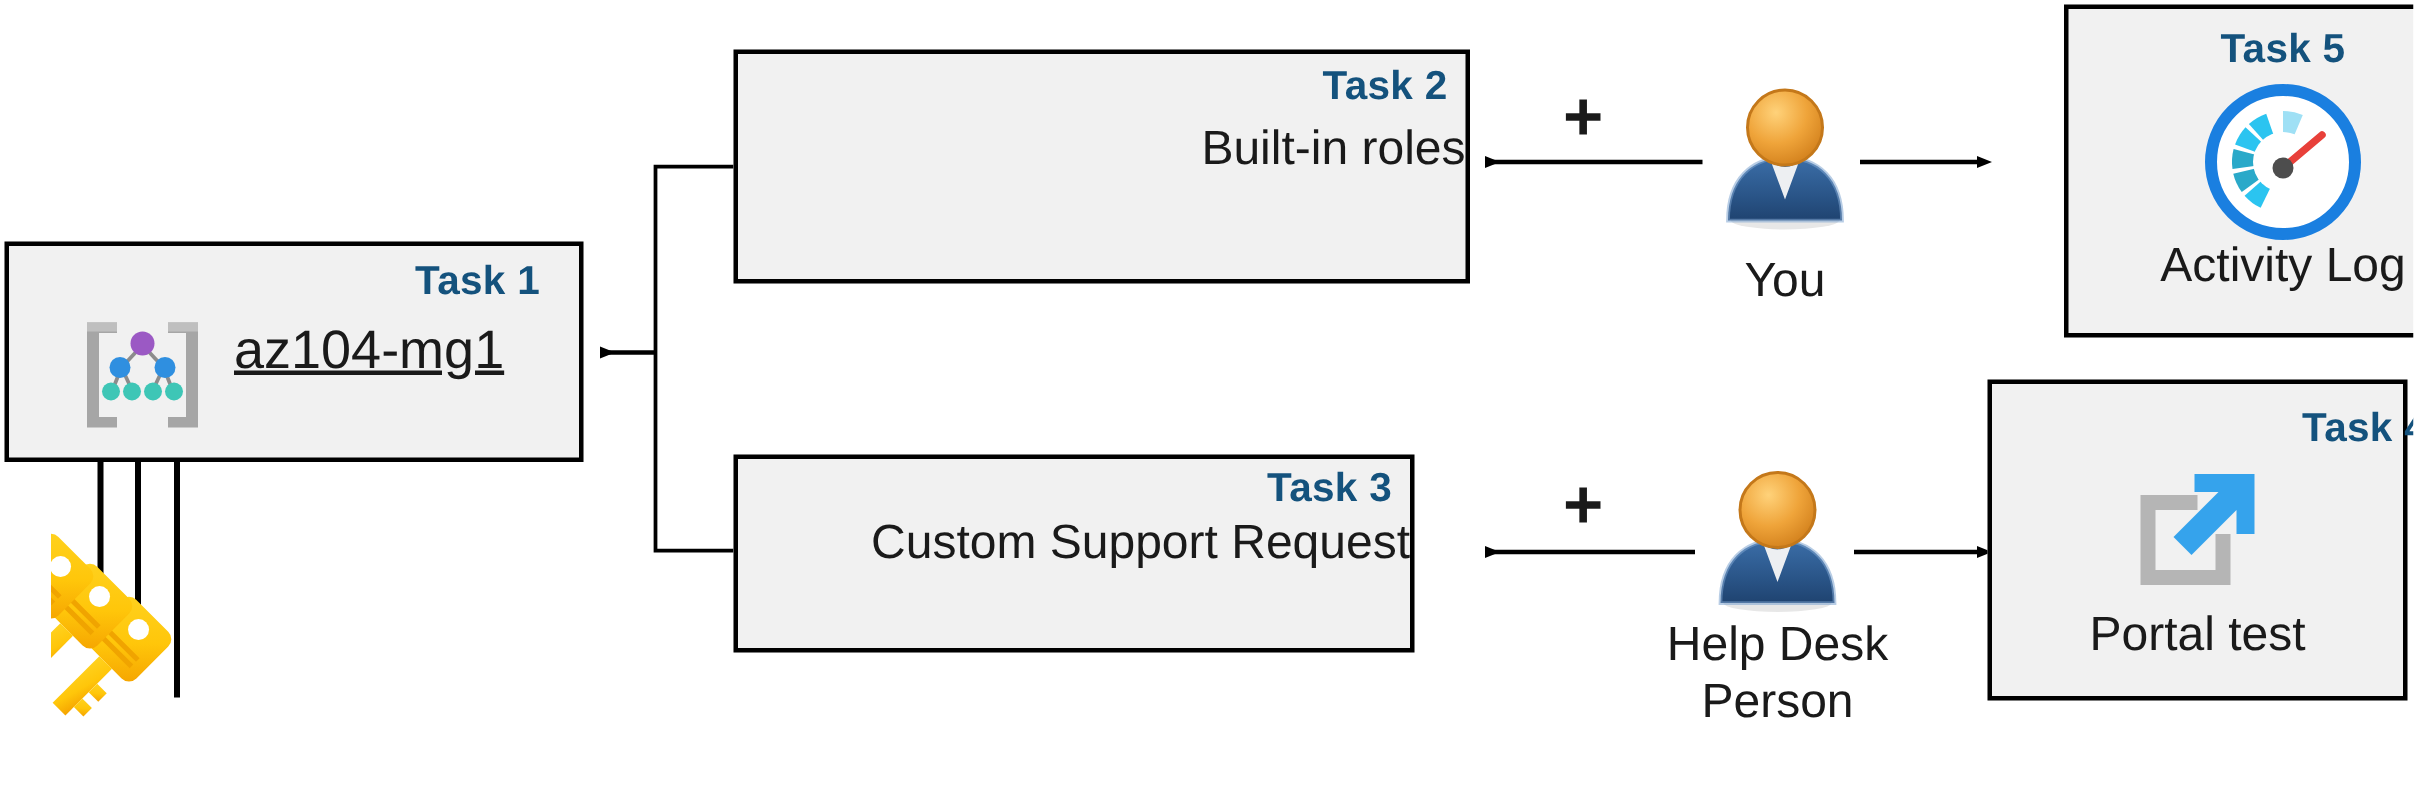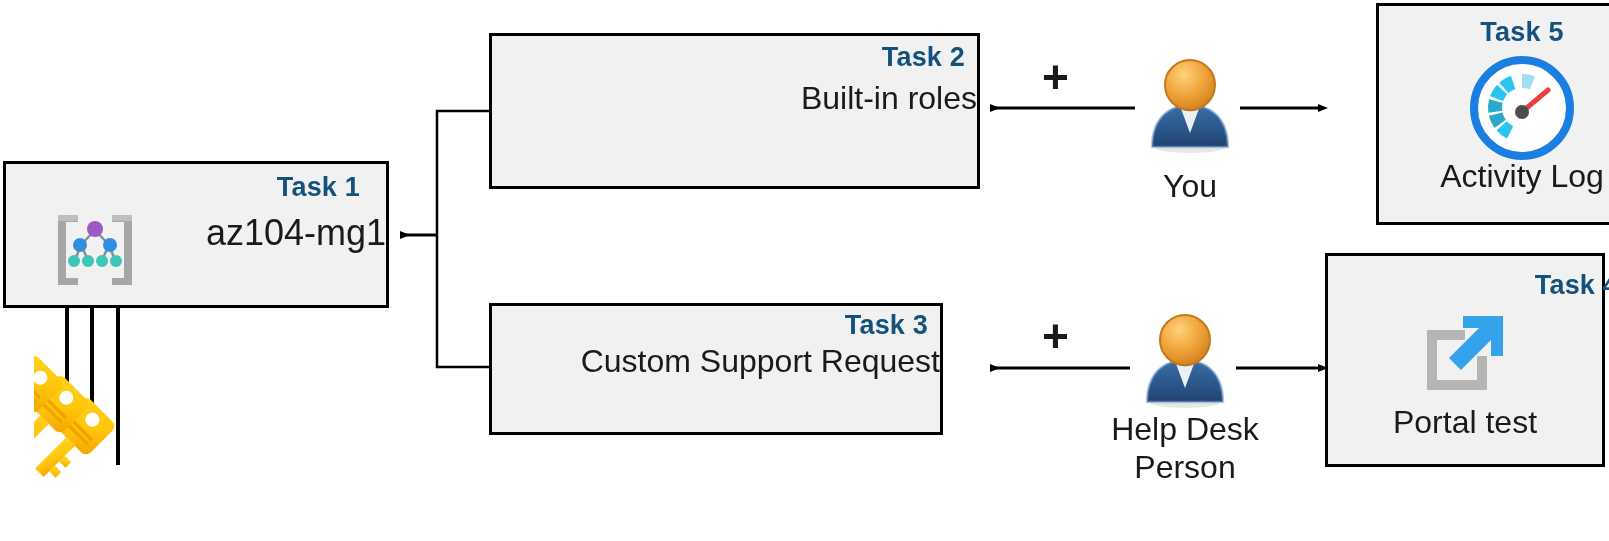--- a/index.html
+++ b/index.html
@@ -41,21 +41,21 @@
     line-height: 42px;
     text-align: right;
     white-space: nowrap;
   }
 
   
   #task1-box { left: 3px; top: 161px; width: 386px; height: 147px; }
   #task1-tag { right: 26px; top: 8px; text-align: center; }
   #task1-title {
     left: 150px; top: 48px; width: 230px;
-    font-size: 36px; text-align: right;
+    font-size: 36px; text-align: left; text-decoration: underline;
   }
 
   
   #task2-box { left: 489px; top: 33px; width: 491px; height: 156px; padding-left: 29px; }
   #task2-tag { right: 12px; top: 6px; }
   #task2-text { left: 0px; top: 41px; width: 100%; }
 
   
   #task3-box { left: 489px; top: 303px; width: 454px; height: 132px; }
   #task3-tag { right: 12px; top: 4px; }

